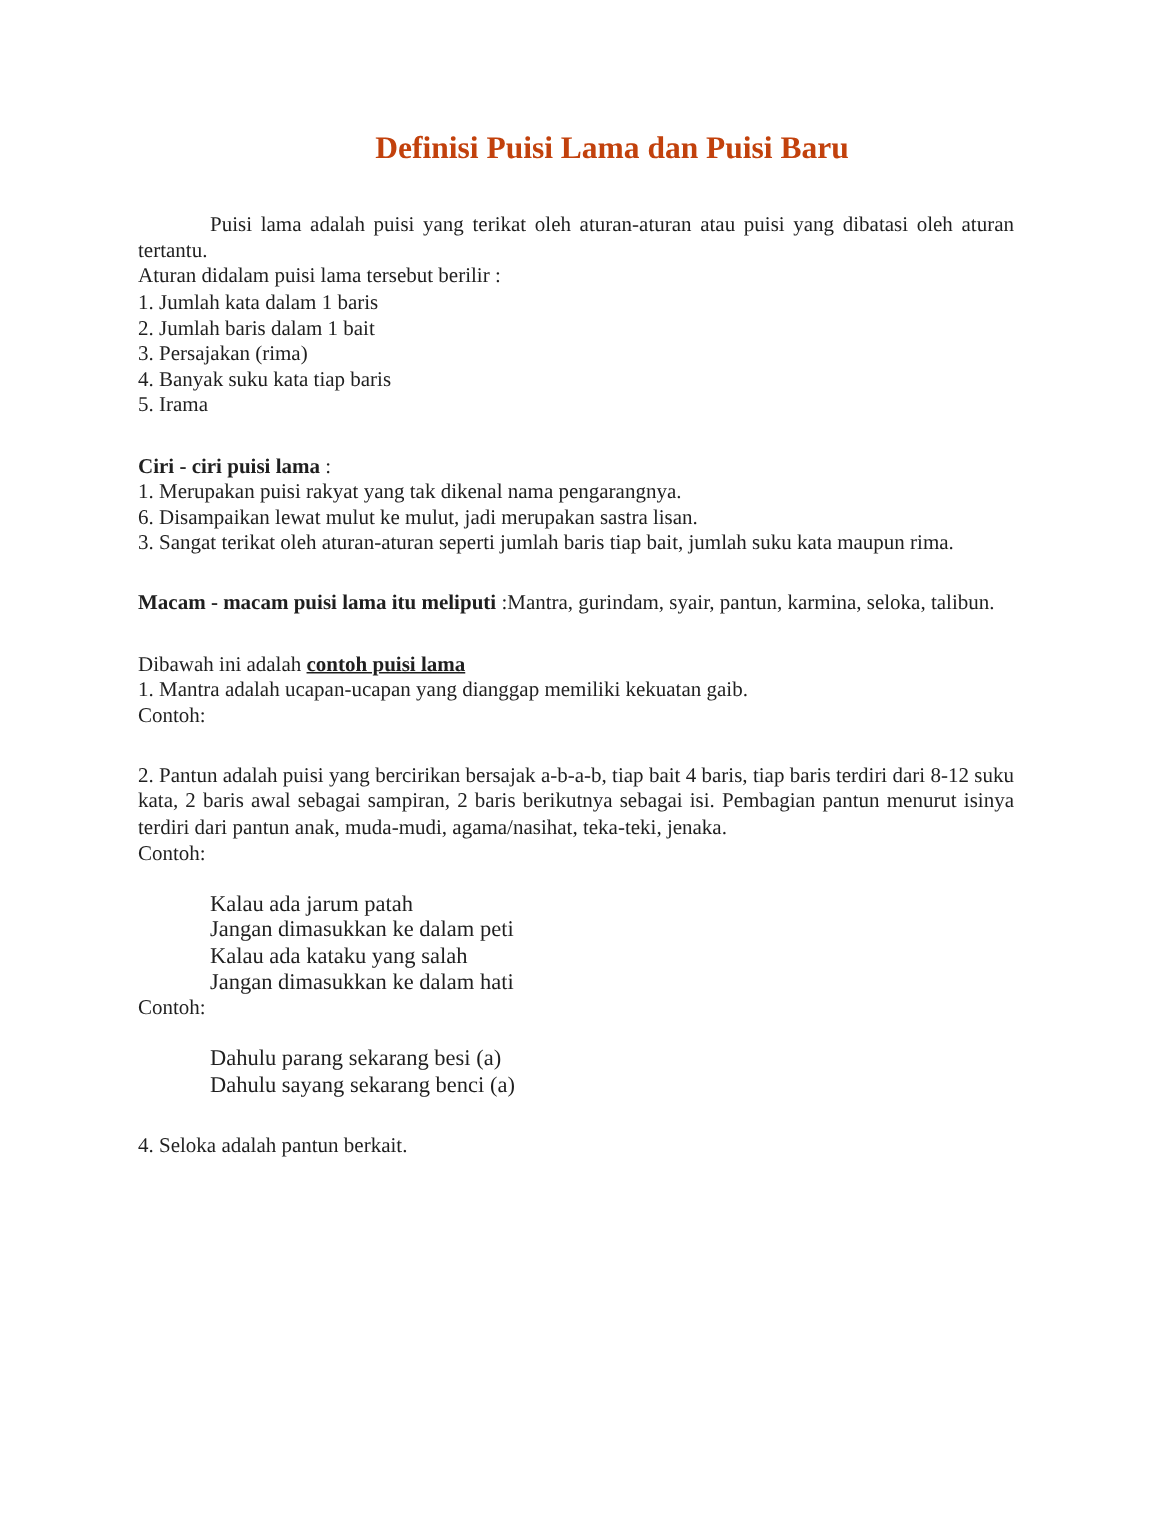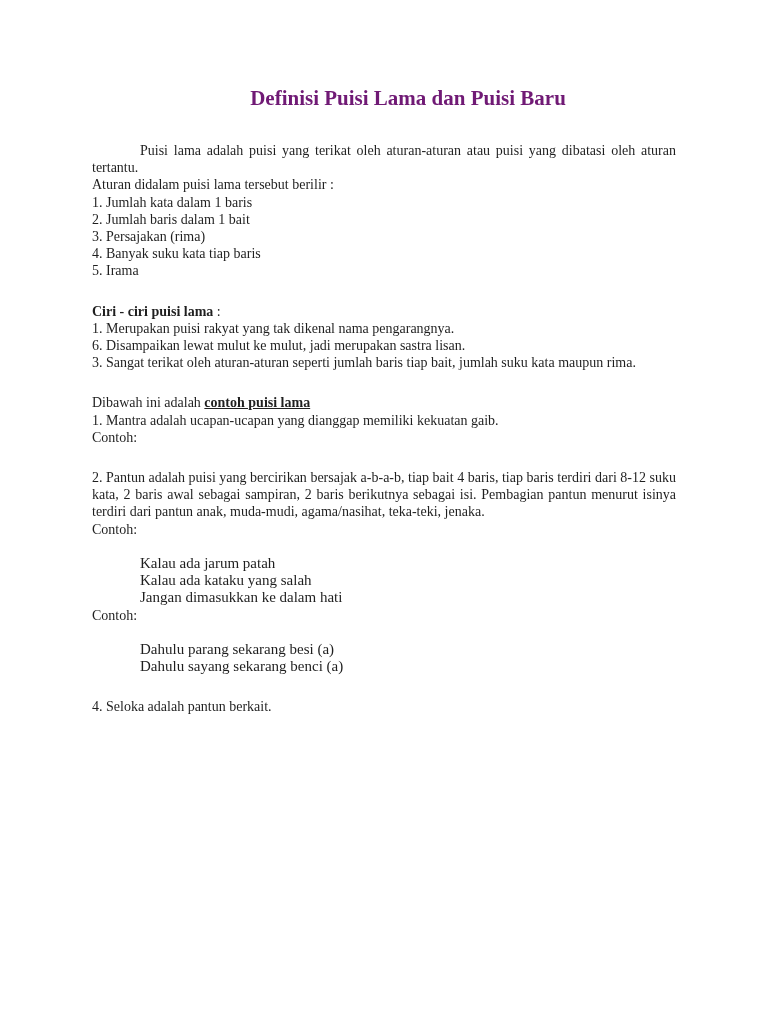--- a/index.html
+++ b/index.html
@@ -23,21 +23,21 @@
     top: 86px;
     width: 584px;
   }
   .title {
     margin: 0;
     padding-left: 48px;           
     text-align: center;
     font-size: 21px;
     line-height: 24px;
     font-weight: bold;
-    color: #701a75;
+    color: #c2410c;
   }
   .para {
     margin: 0;
     font-size: 14px;
     line-height: 17.2px;
   }
   .first { margin-top: 32px; }
   .gap   { margin-top: 23px; }
   .indent { text-indent: 48px; }
   .justify { text-align: justify; }
@@ -69,30 +69,32 @@
     <p class="para">2. Jumlah baris dalam 1 bait</p>
     <p class="para">3. Persajakan (rima)</p>
     <p class="para">4. Banyak suku kata tiap baris</p>
     <p class="para">5. Irama</p>
 
     <p class="para gap"><span class="bold">Ciri - ciri puisi lama</span><span> :</span></p>
     <p class="para">1. Merupakan puisi rakyat yang tak dikenal nama pengarangnya.</p>
     <p class="para">6. Disampaikan lewat mulut ke mulut, jadi merupakan sastra lisan.</p>
     <p class="para justify">3. Sangat terikat oleh aturan-aturan seperti jumlah baris tiap bait, jumlah suku kata maupun rima.</p>
 
+    <p class="para gap justify"><span class="bold">Macam - macam puisi lama itu meliputi</span><span> :Mantra, gurindam, syair, pantun, karmina, seloka, talibun.</span></p>
 
     <p class="para gap"><span>Dibawah ini adalah </span><span class="bold-underline">contoh puisi lama</span></p>
 
     <p class="para">1. Mantra adalah ucapan-ucapan yang dianggap memiliki kekuatan gaib.</p>
     <p class="para">Contoh:</p>
 
     <p class="para gap justify">2. Pantun adalah puisi yang bercirikan bersajak a-b-a-b, tiap bait 4 baris, tiap baris terdiri dari 8-12 suku kata, 2 baris awal sebagai sampiran, 2 baris berikutnya sebagai isi. Pembagian pantun menurut isinya terdiri dari pantun anak, muda-mudi, agama/nasihat, teka-teki, jenaka.</p>
     <p class="para">Contoh:</p>
     <div class="poem">
       <div class="poem-line">Kalau ada jarum patah</div>
+      <div class="poem-line">Jangan dimasukkan ke dalam peti</div>
       <div class="poem-line">Kalau ada kataku yang salah</div>
       <div class="poem-line">Jangan dimasukkan ke dalam hati</div>
     </div>
 
     <p class="para">Contoh:</p>
     <div class="poem">
       <div class="poem-line">Dahulu parang sekarang besi (a)</div>
       <div class="poem-line">Dahulu sayang sekarang benci (a)</div>
     </div>
 

